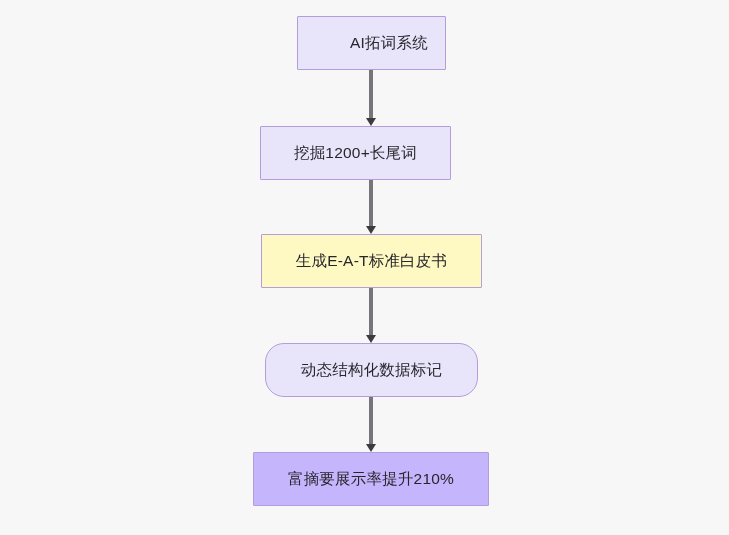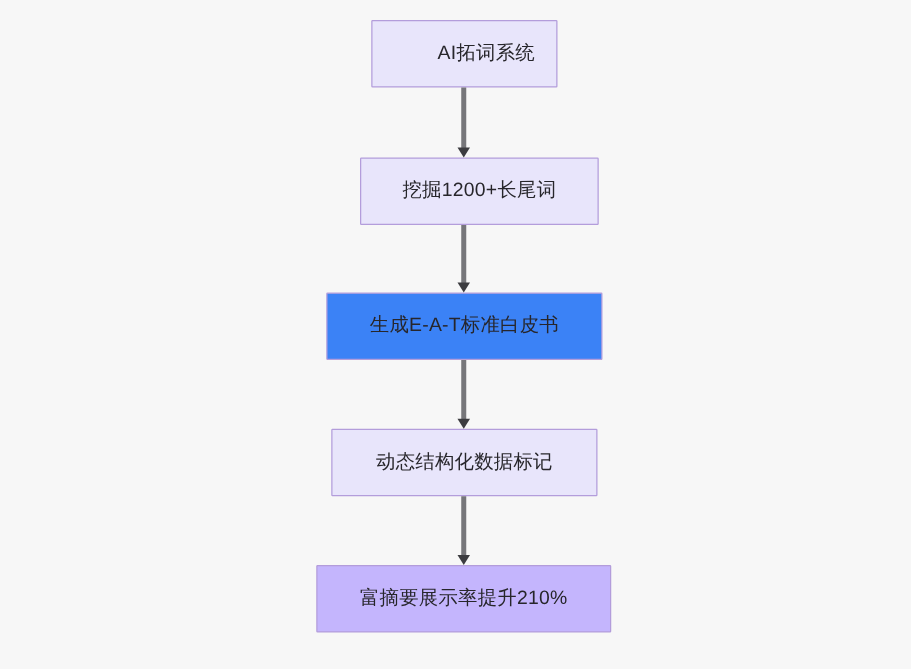--- a/index.html
+++ b/index.html
@@ -61,29 +61,29 @@
 </style>
 </head>
 <body>
 
 <div id="flowchart" style="background: rgb(247, 247, 247);">
 
   <div class="node" id="n1" style="left: 297px; top: 16px; width: 149px; height: 54px; background: rgb(232, 229, 251); border-color: rgb(179, 157, 219); color: rgb(39, 38, 43); padding-left: 35px;">
     <span class="node-label">AI拓词系统</span>
   </div>
 
-  <div class="node" id="n2" style="left: 288px; top: 126px; width: 191px; height: 54px; background: rgb(232, 229, 251); border-color: rgb(179, 157, 219); color: rgb(39, 38, 43);">
+  <div class="node" id="n2" style="left: 260px; top: 126px; width: 191px; height: 54px; background: rgb(232, 229, 251); border-color: rgb(179, 157, 219); color: rgb(39, 38, 43);">
     <span class="node-label">挖掘1200+长尾词</span>
   </div>
 
-  <div class="node" id="n3" style="left: 261px; top: 234px; width: 221px; height: 54px; background: #3b82f6; border-color: rgb(179, 157, 219); color: rgb(39, 38, 43);">
+  <div class="node" id="n3" style="left: 261px; top: 234px; width: 221px; height: 54px; background: #fef9c3; border-color: rgb(179, 157, 219); color: rgb(39, 38, 43);">
     <span class="node-label">生成E-A-T标准白皮书</span>
   </div>
 
-  <div class="node" id="n4" style="left: 265px; top: 343px; width: 213px; height: 54px; background: rgb(232, 229, 251); border-color: rgb(179, 157, 219); color: rgb(39, 38, 43);">
+  <div class="node" id="n4" style="left: 265px; top: 343px; width: 213px; height: 54px; background: rgb(232, 229, 251); border-color: rgb(179, 157, 219); color: rgb(39, 38, 43); border-radius: 19px;">
     <span class="node-label">动态结构化数据标记</span>
   </div>
 
   <div class="node" id="n5" style="left: 253px; top: 452px; width: 236px; height: 54px; background: #c4b5fd; border-color: rgb(179, 157, 219); color: rgb(39, 38, 43);">
     <span class="node-label">富摘要展示率提升210%</span>
   </div>
 
   <div class="connector" id="e1" style="left: 371px; top: 70px;">
     <div class="shaft" style="height: 49px; background: rgb(118, 118, 122);"></div>
     <div class="head" style="top: 48px; border-top-color: rgb(60, 60, 64);"></div>

